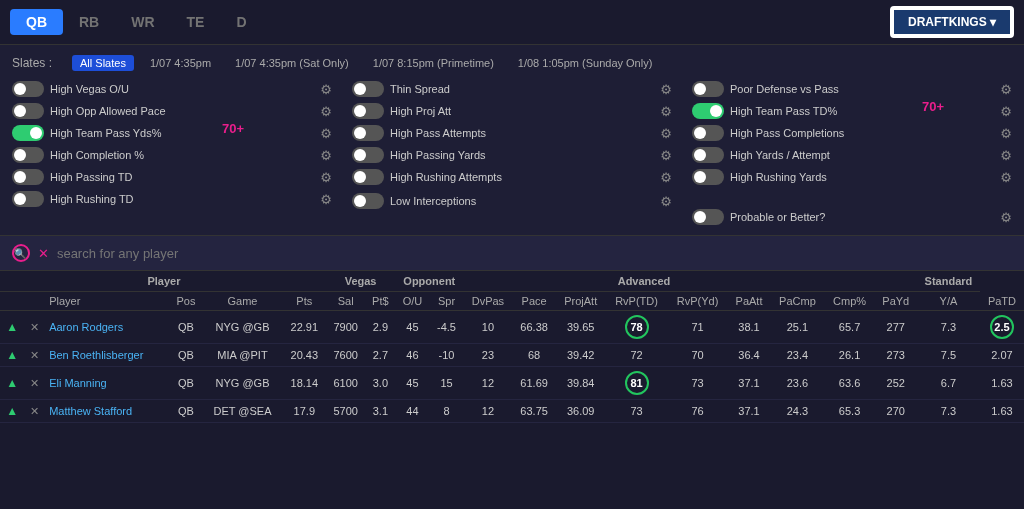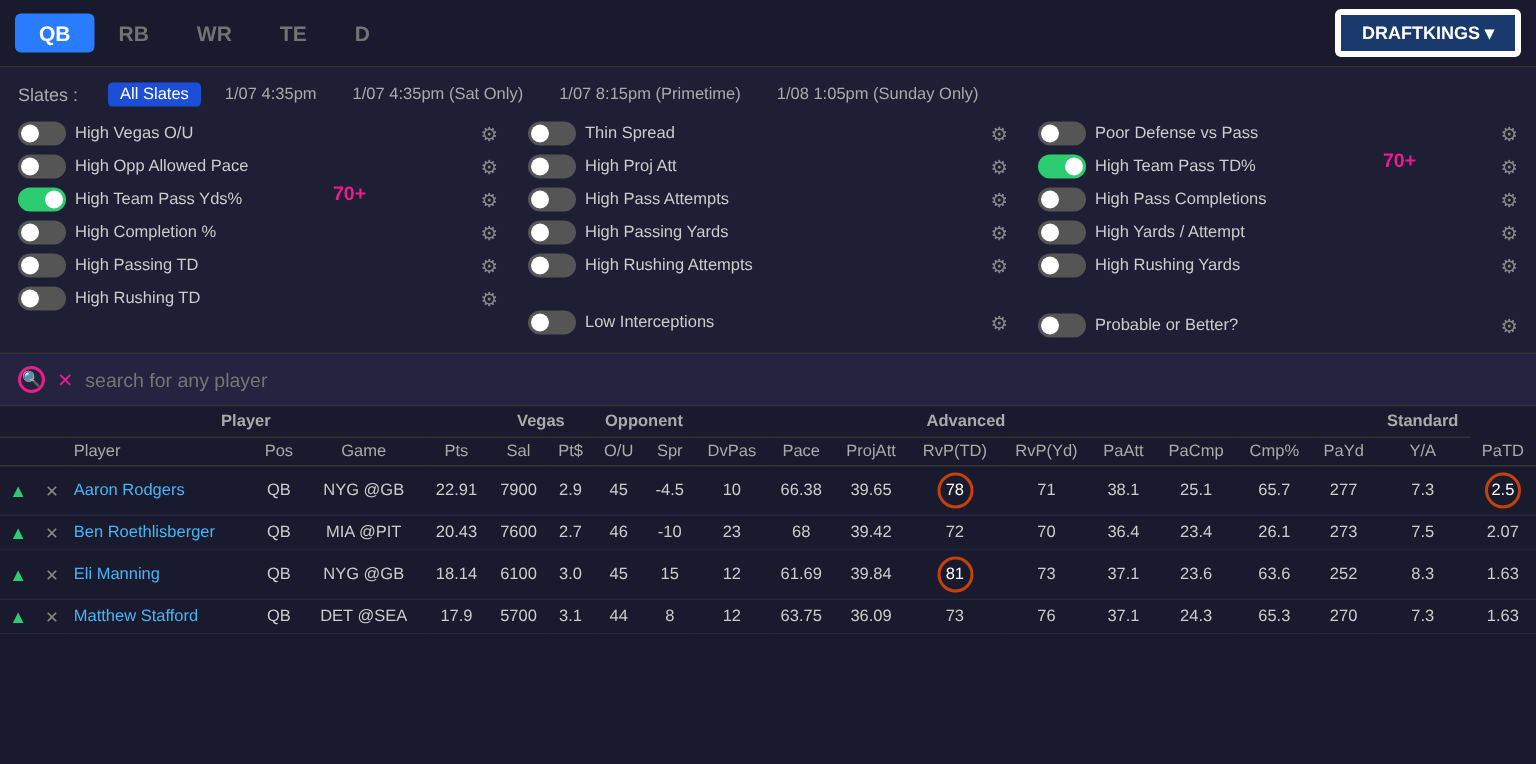--- a/index.html
+++ b/index.html
@@ -222,23 +222,23 @@
       font-size: 11px;
     }
 
     .circled {
       display: inline-flex;
       align-items: center;
       justify-content: center;
       width: 24px;
       height: 24px;
       border-radius: 50%;
-      border: 2px solid #c2410c;
+      border: 2px solid #22c55e;
       color: #fff;
-      font-weight: normal;
+      font-weight: bold;
       font-size: 11px;
     }
   </style>
 </head>
 <body>
 
 <div class="top-nav">
   <div class="nav-tab active">QB</div>
   <div class="nav-tab">RB</div>
   <div class="nav-tab">WR</div>
@@ -313,21 +313,21 @@
       <div class="filter-row" style="margin-top:6px">
         <div class="toggle"></div>
         <span class="filter-label">High Passing Yards</span>
         <span class="gear-icon">⚙</span>
       </div>
       <div class="filter-row" style="margin-top:6px">
         <div class="toggle"></div>
         <span class="filter-label">High Rushing Attempts</span>
         <span class="gear-icon">⚙</span>
       </div>
-      <div class="filter-row" style="margin-top:22px">
+      <div class="filter-row" style="margin-top:8px">
         <div class="toggle"></div>
         <span class="filter-label">Low Interceptions</span>
         <span class="gear-icon">⚙</span>
       </div>
     </div>
 
     <div>
       <div class="filter-row">
         <div class="toggle"></div>
         <span class="filter-label">Poor Defense vs Pass</span>
@@ -466,21 +466,21 @@
     <td>15</td>
     <td>12</td>
     <td>61.69</td>
     <td>39.84</td>
     <td><span class="circled">81</span></td>
     <td>73</td>
     <td>37.1</td>
     <td>23.6</td>
     <td>63.6</td>
     <td>252</td>
-    <td>8.3</td>
+    <td>6.7</td>
     <td>1.63</td>
   </tr>
         <tr>
     <td><span class="icon-green">▲</span></td>
     <td><span class="icon-x">✕</span></td>
     <td class="left"><span class="player-name">Matthew Stafford</span></td>
     <td>QB</td>
     <td>DET @SEA</td>
     <td>17.9</td>
     <td>5700</td>

